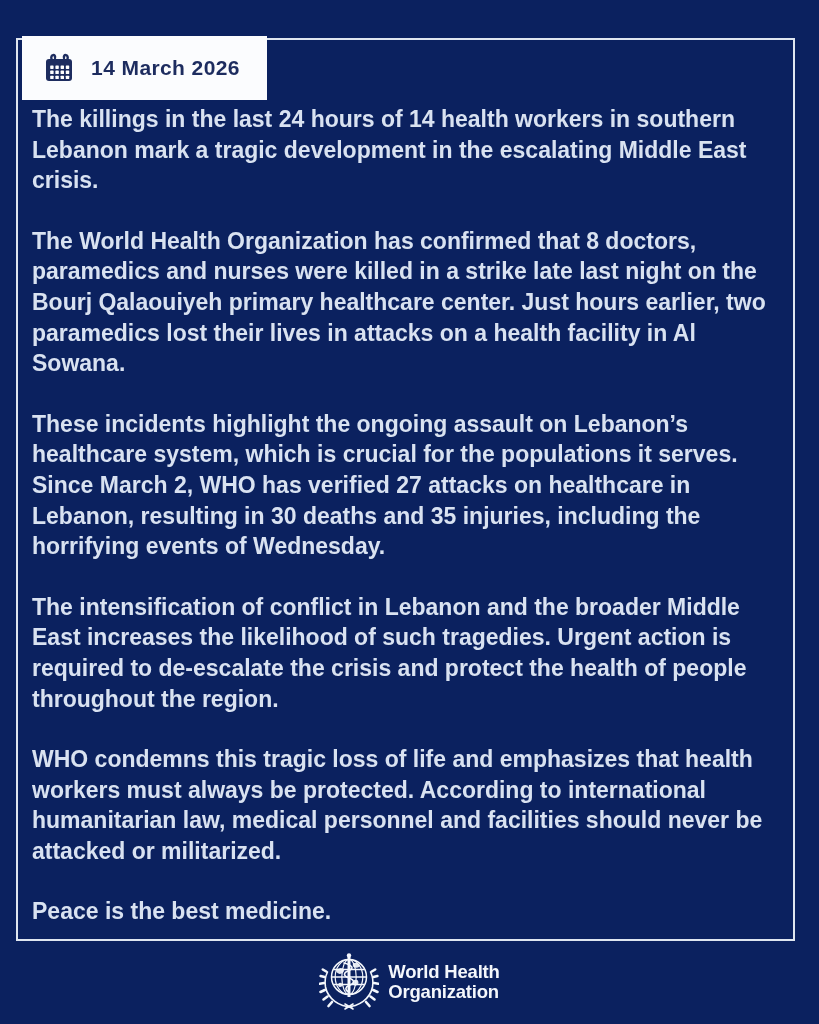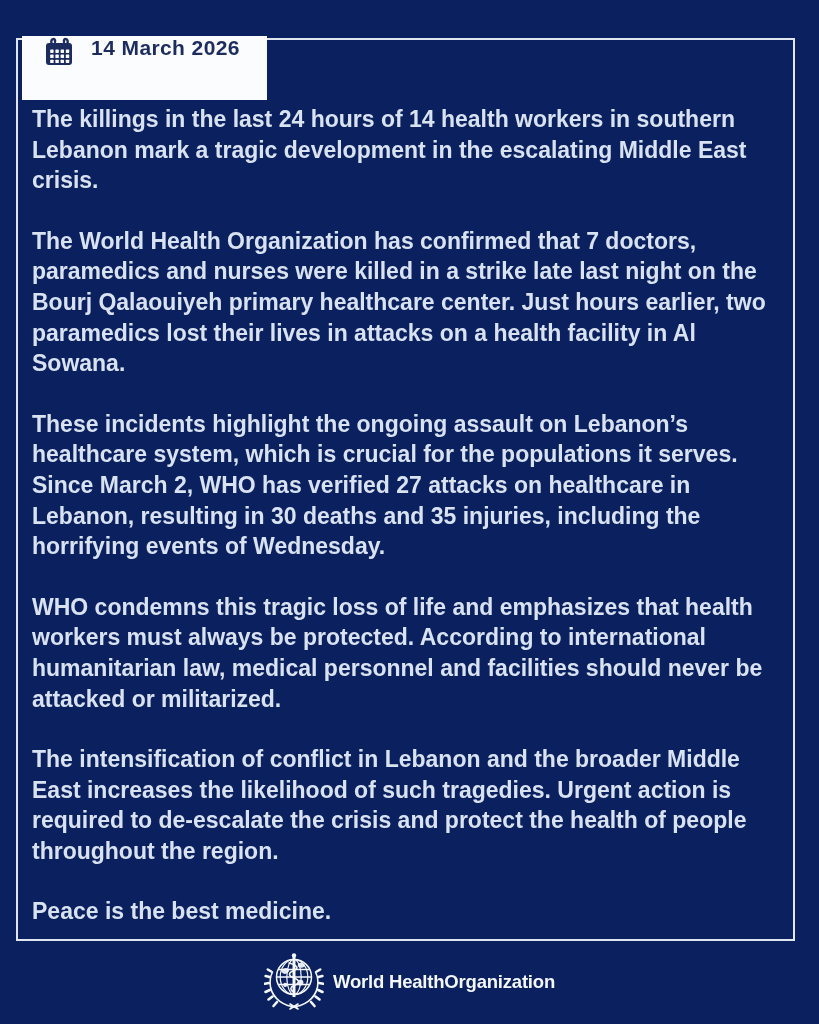--- a/index.html
+++ b/index.html
@@ -23,21 +23,21 @@
     left:16px; top:38px;
     width:779px; height:903px;
     border:2px solid var(--border);
   }
   .date-badge{
     position:absolute;
     left:22px; top:36px;
     width:245px; height:64px;
     background:var(--badge-bg);
     display:flex;
-    align-items:flex-start;
+    align-items:center;
     padding-left:22px;
     z-index:3;
   }
   .cal-icon{ display:inline-flex; width:30px; height:32px; }
   .date-text{
     flex:1;
     text-align:center;
     color:var(--badge-text);
     font-size:21px;
     font-weight:700;
@@ -64,21 +64,21 @@
     left:0; top:950px;
     width:819px;
     display:flex;
     justify-content:center;
     align-items:center;
     gap:9px;
   }
   .who-emblem{ display:inline-flex; width:60px; height:64px; }
   .logo-text{
     display:flex;
-    flex-direction:row;
+    flex-direction:column;
     color:var(--logo-white);
     font-size:18.5px;
     font-weight:700;
     line-height:20.5px;
     letter-spacing:-0.2px;
   }
 </style>
 </head>
 <body>
 
@@ -108,38 +108,38 @@
       </g>
     </svg>
   </span>
   <span class="date-text">14 March 2026</span>
 </div>
 
 <div class="article">
   <p class="para">The killings in the last 24 hours of 14 health workers in southern
 Lebanon mark a tragic development in the escalating Middle East
 crisis.</p>
-  <p class="para">The World Health Organization has confirmed that 7 doctors,
+  <p class="para">The World Health Organization has confirmed that 8 doctors,
 paramedics and nurses were killed in a strike late last night on the
 Bourj Qalaouiyeh primary healthcare center. Just hours earlier, two
 paramedics lost their lives in attacks on a health facility in Al
 Sowana.</p>
   <p class="para">These incidents highlight the ongoing assault on Lebanon’s
 healthcare system, which is crucial for the populations it serves.
 Since March 2, WHO has verified 27 attacks on healthcare in
 Lebanon, resulting in 30 deaths and 35 injuries, including the
 horrifying events of Wednesday.</p>
+  <p class="para">The intensification of conflict in Lebanon and the broader Middle
+East increases the likelihood of such tragedies. Urgent action is
+required to de-escalate the crisis and protect the health of people
+throughout the region.</p>
   <p class="para">WHO condemns this tragic loss of life and emphasizes that health
 workers must always be protected. According to international
 humanitarian law, medical personnel and facilities should never be
 attacked or militarized.</p>
-  <p class="para">The intensification of conflict in Lebanon and the broader Middle
-East increases the likelihood of such tragedies. Urgent action is
-required to de-escalate the crisis and protect the health of people
-throughout the region.</p>
   <p class="para">Peace is the best medicine.</p>
 </div>
 
 <div class="footer">
   <span class="who-emblem">
     <svg viewBox="0 0 60 64" width="60" height="64">
 
       <g fill="none" stroke="#f4f7fc" stroke-width="1.5">
         <circle cx="30" cy="27" r="17.5"></circle>
         <line x1="14.5" y1="19.5" x2="45.5" y2="19.5"></line>

